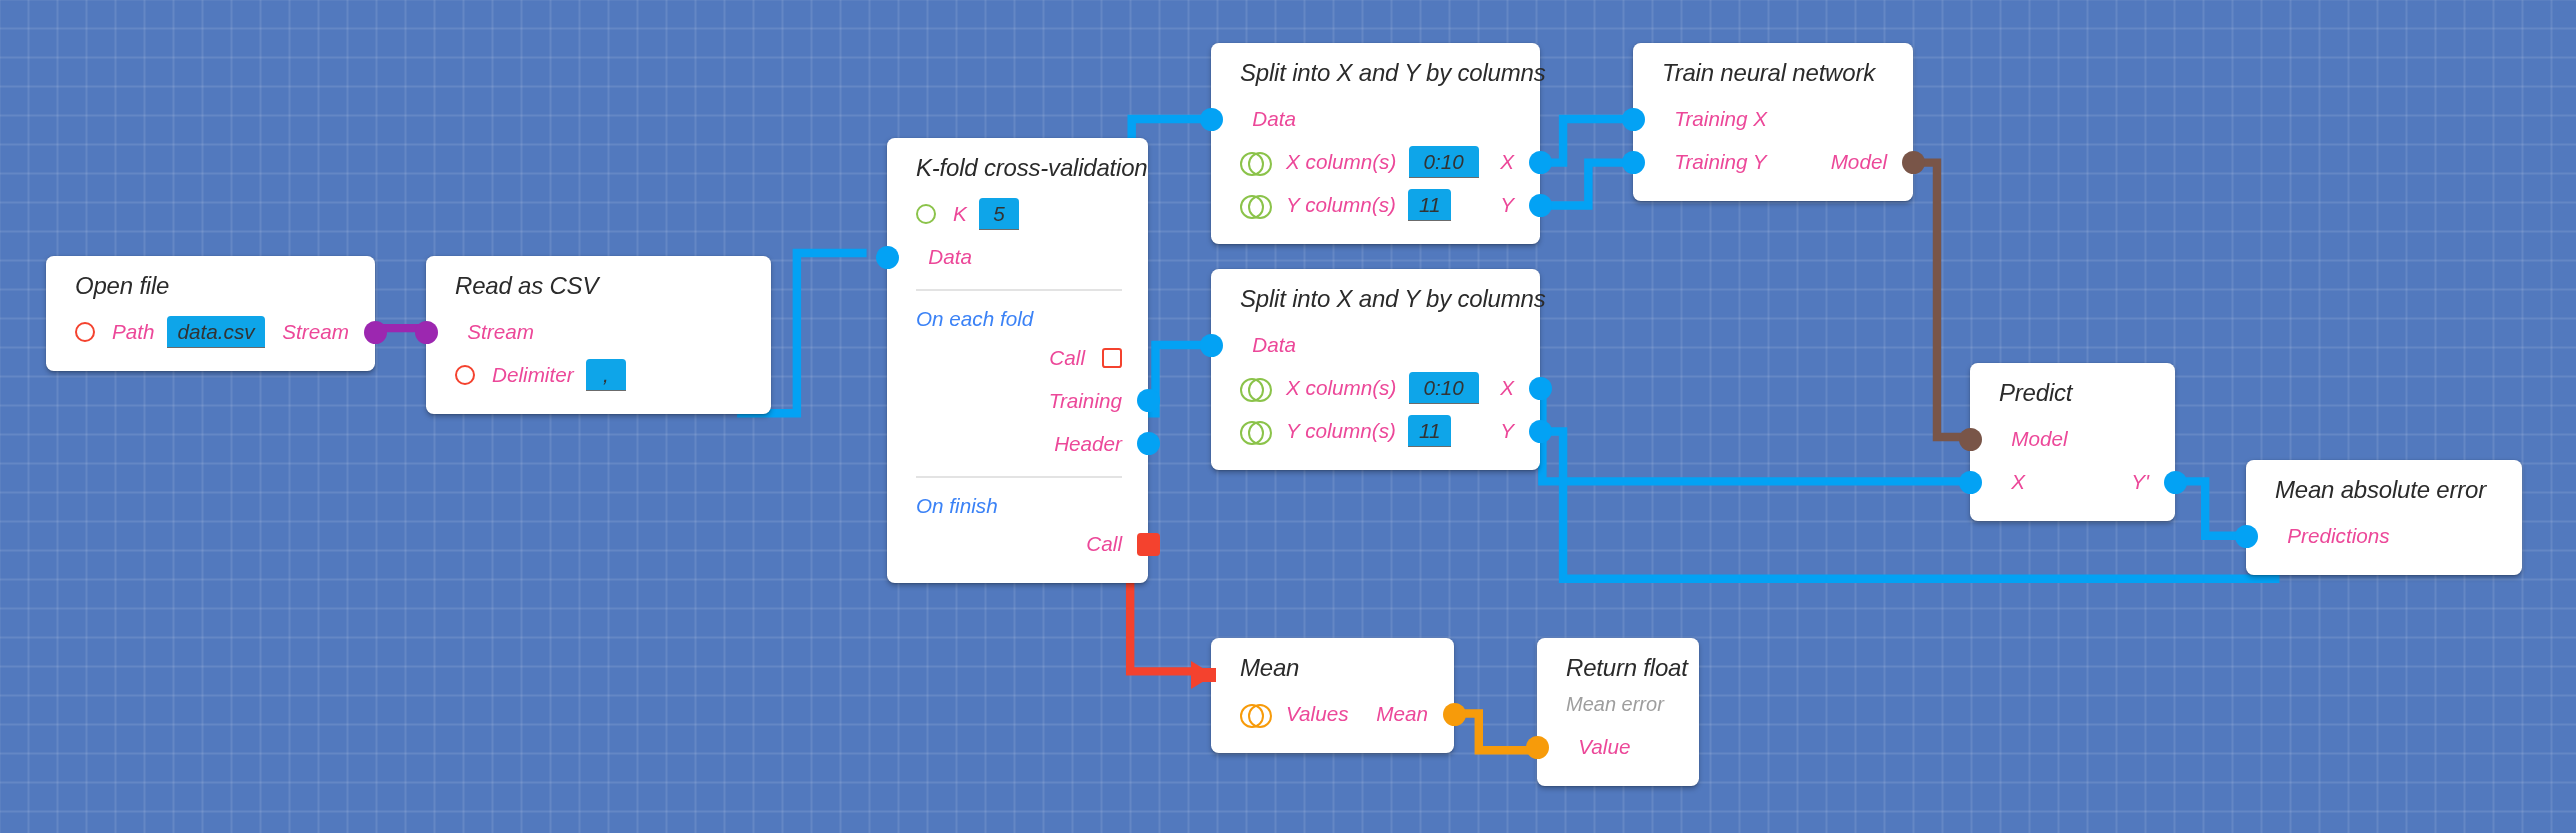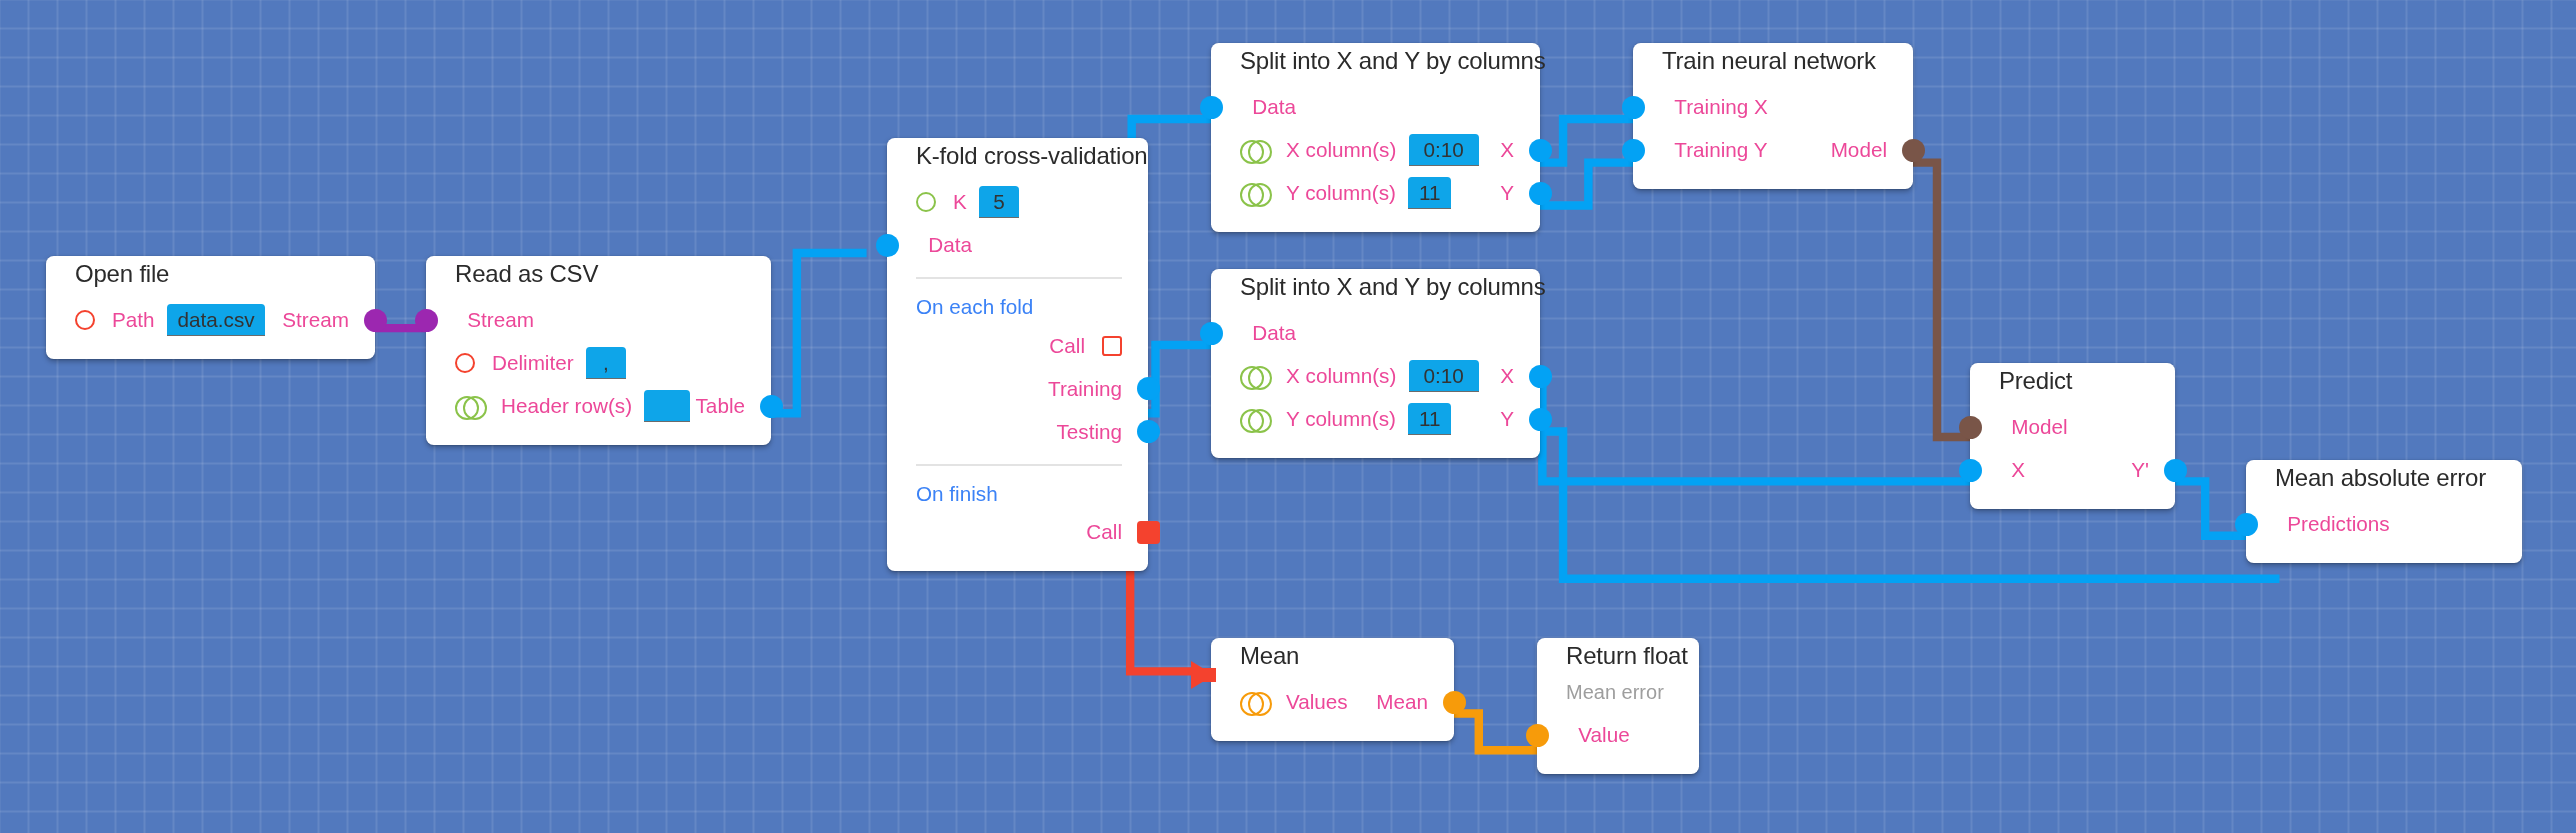--- a/index.html
+++ b/index.html
@@ -33,21 +33,22 @@
     z-index: 1;
   }
 
   
   .node {
     position: absolute;
     background: #ffffff;
     border-radius: 7.7px;
     box-shadow: 0 2.3px 5.4px rgba(0,0,0,0.26), 0 0.8px 1.5px rgba(0,0,0,0.14);
     z-index: 5;
-    padding: 5px 0 17px 0;
+    padding: 17px 0 17px 0;
+    font-style: italic;
   }
 
   .node-title {
     font-size: 24px;
     color: #2b2b2b;
     font-weight: 400;
     letter-spacing: -0.2px;
     padding: 0 26px 0 29px;
     white-space: nowrap;
     line-height: 1.12;
@@ -252,33 +253,20 @@
     </div>
     <div class="row">
       <div class="row-left">
         <span class="ring red"></span>
         <span class="gap-m"></span>
         <span class="label">Delimiter</span>
         <span class="gap-s"></span>
         <span class="field">,</span>
       </div>
     </div>
-    <div class="row">
-      <div class="row-left">
-        <span class="ring2 green"></span>
-        <span class="gap-m"></span>
-        <span class="label">Header row(s)</span>
-        <span class="gap-s"></span>
-        <span class="field blank"></span>
-      </div>
-      <div class="row-right">
-        <span class="label">Table</span>
-      </div>
-      <span class="socket out blue"></span>
-    </div>
   </div>
 
   <div class="node" style="left:843px; top:138px; width:261px;margin-left:44px;">
     <div class="node-title">K-fold cross-validation</div>
     <div class="row first">
       <div class="row-left">
         <span class="ring green"></span>
         <span class="gap-m"></span>
         <span class="label">K</span>
         <span class="gap-s"></span>
@@ -304,21 +292,21 @@
       </div>
     </div>
     <div class="row">
       <div class="row-right">
         <span class="label">Training</span>
       </div>
       <span class="socket out blue"></span>
     </div>
     <div class="row">
       <div class="row-right">
-        <span class="label">Testing</span>
+        <span class="label">Header</span>
       </div>
       <span class="socket out blue"></span>
     </div>
 
     <div class="divider"></div>
     <div class="section-label">On finish</div>
 
     <div class="row">
       <div class="row-right">
         <span class="label">Call</span>

